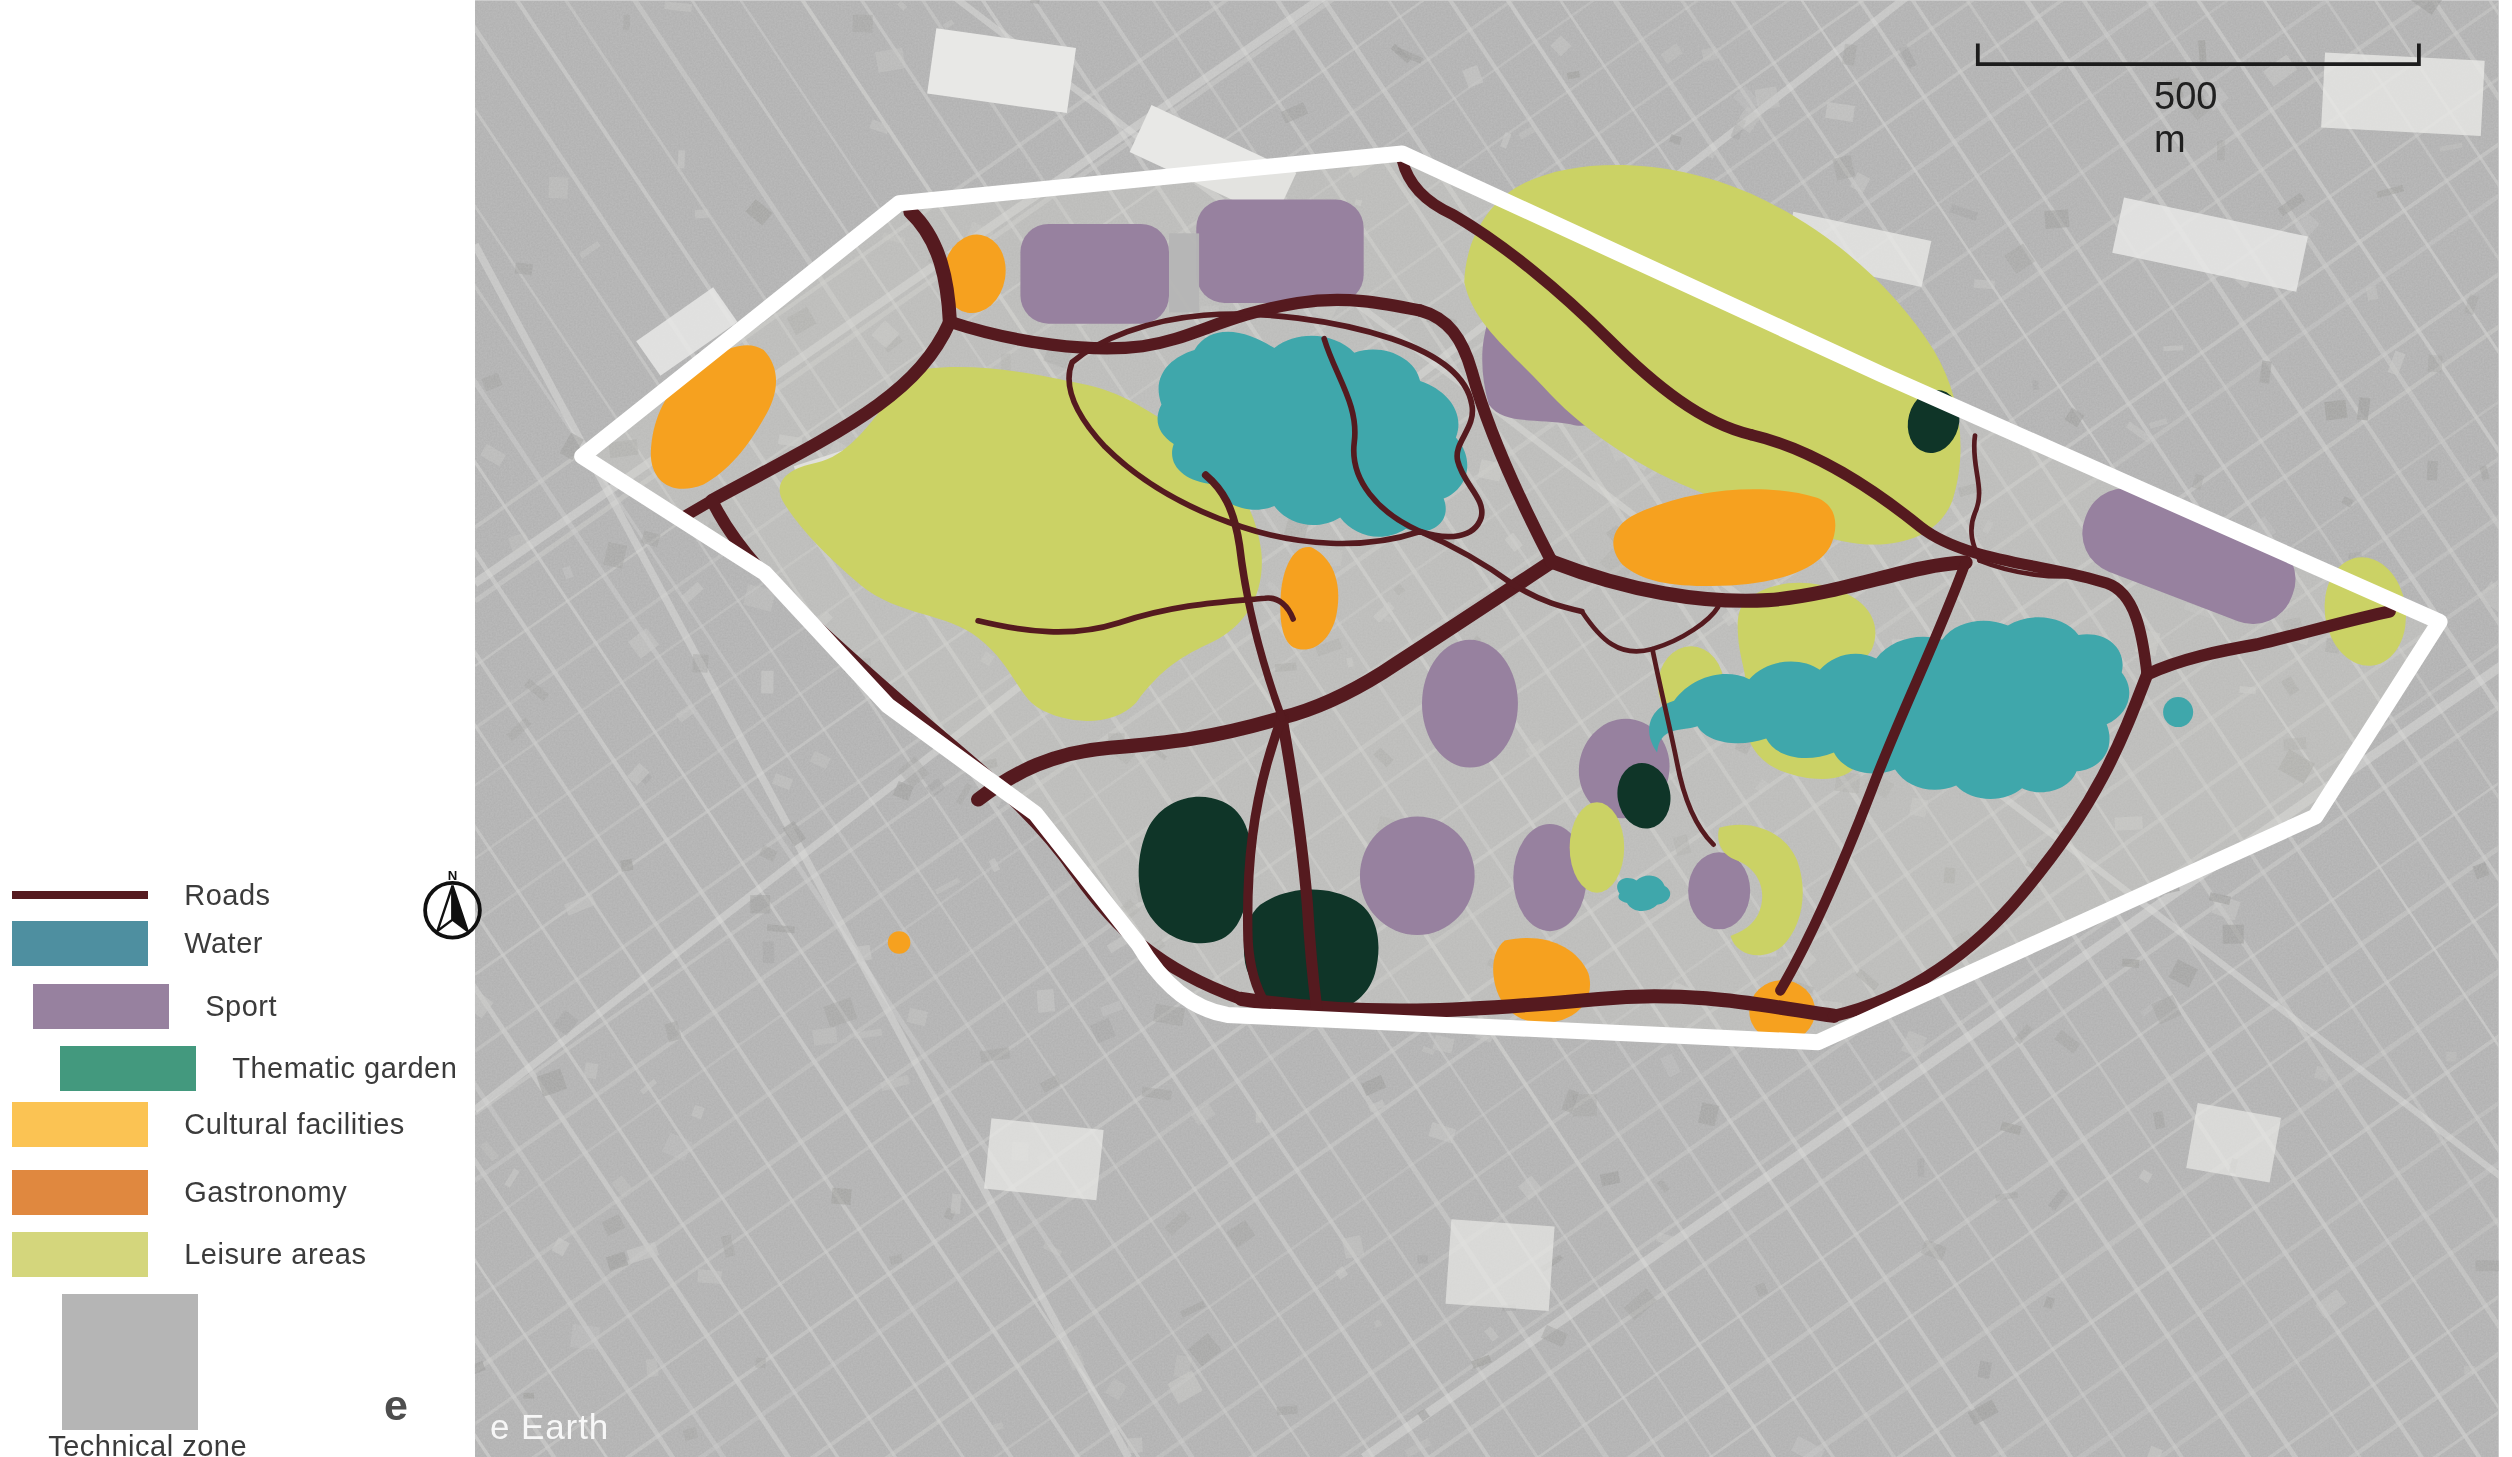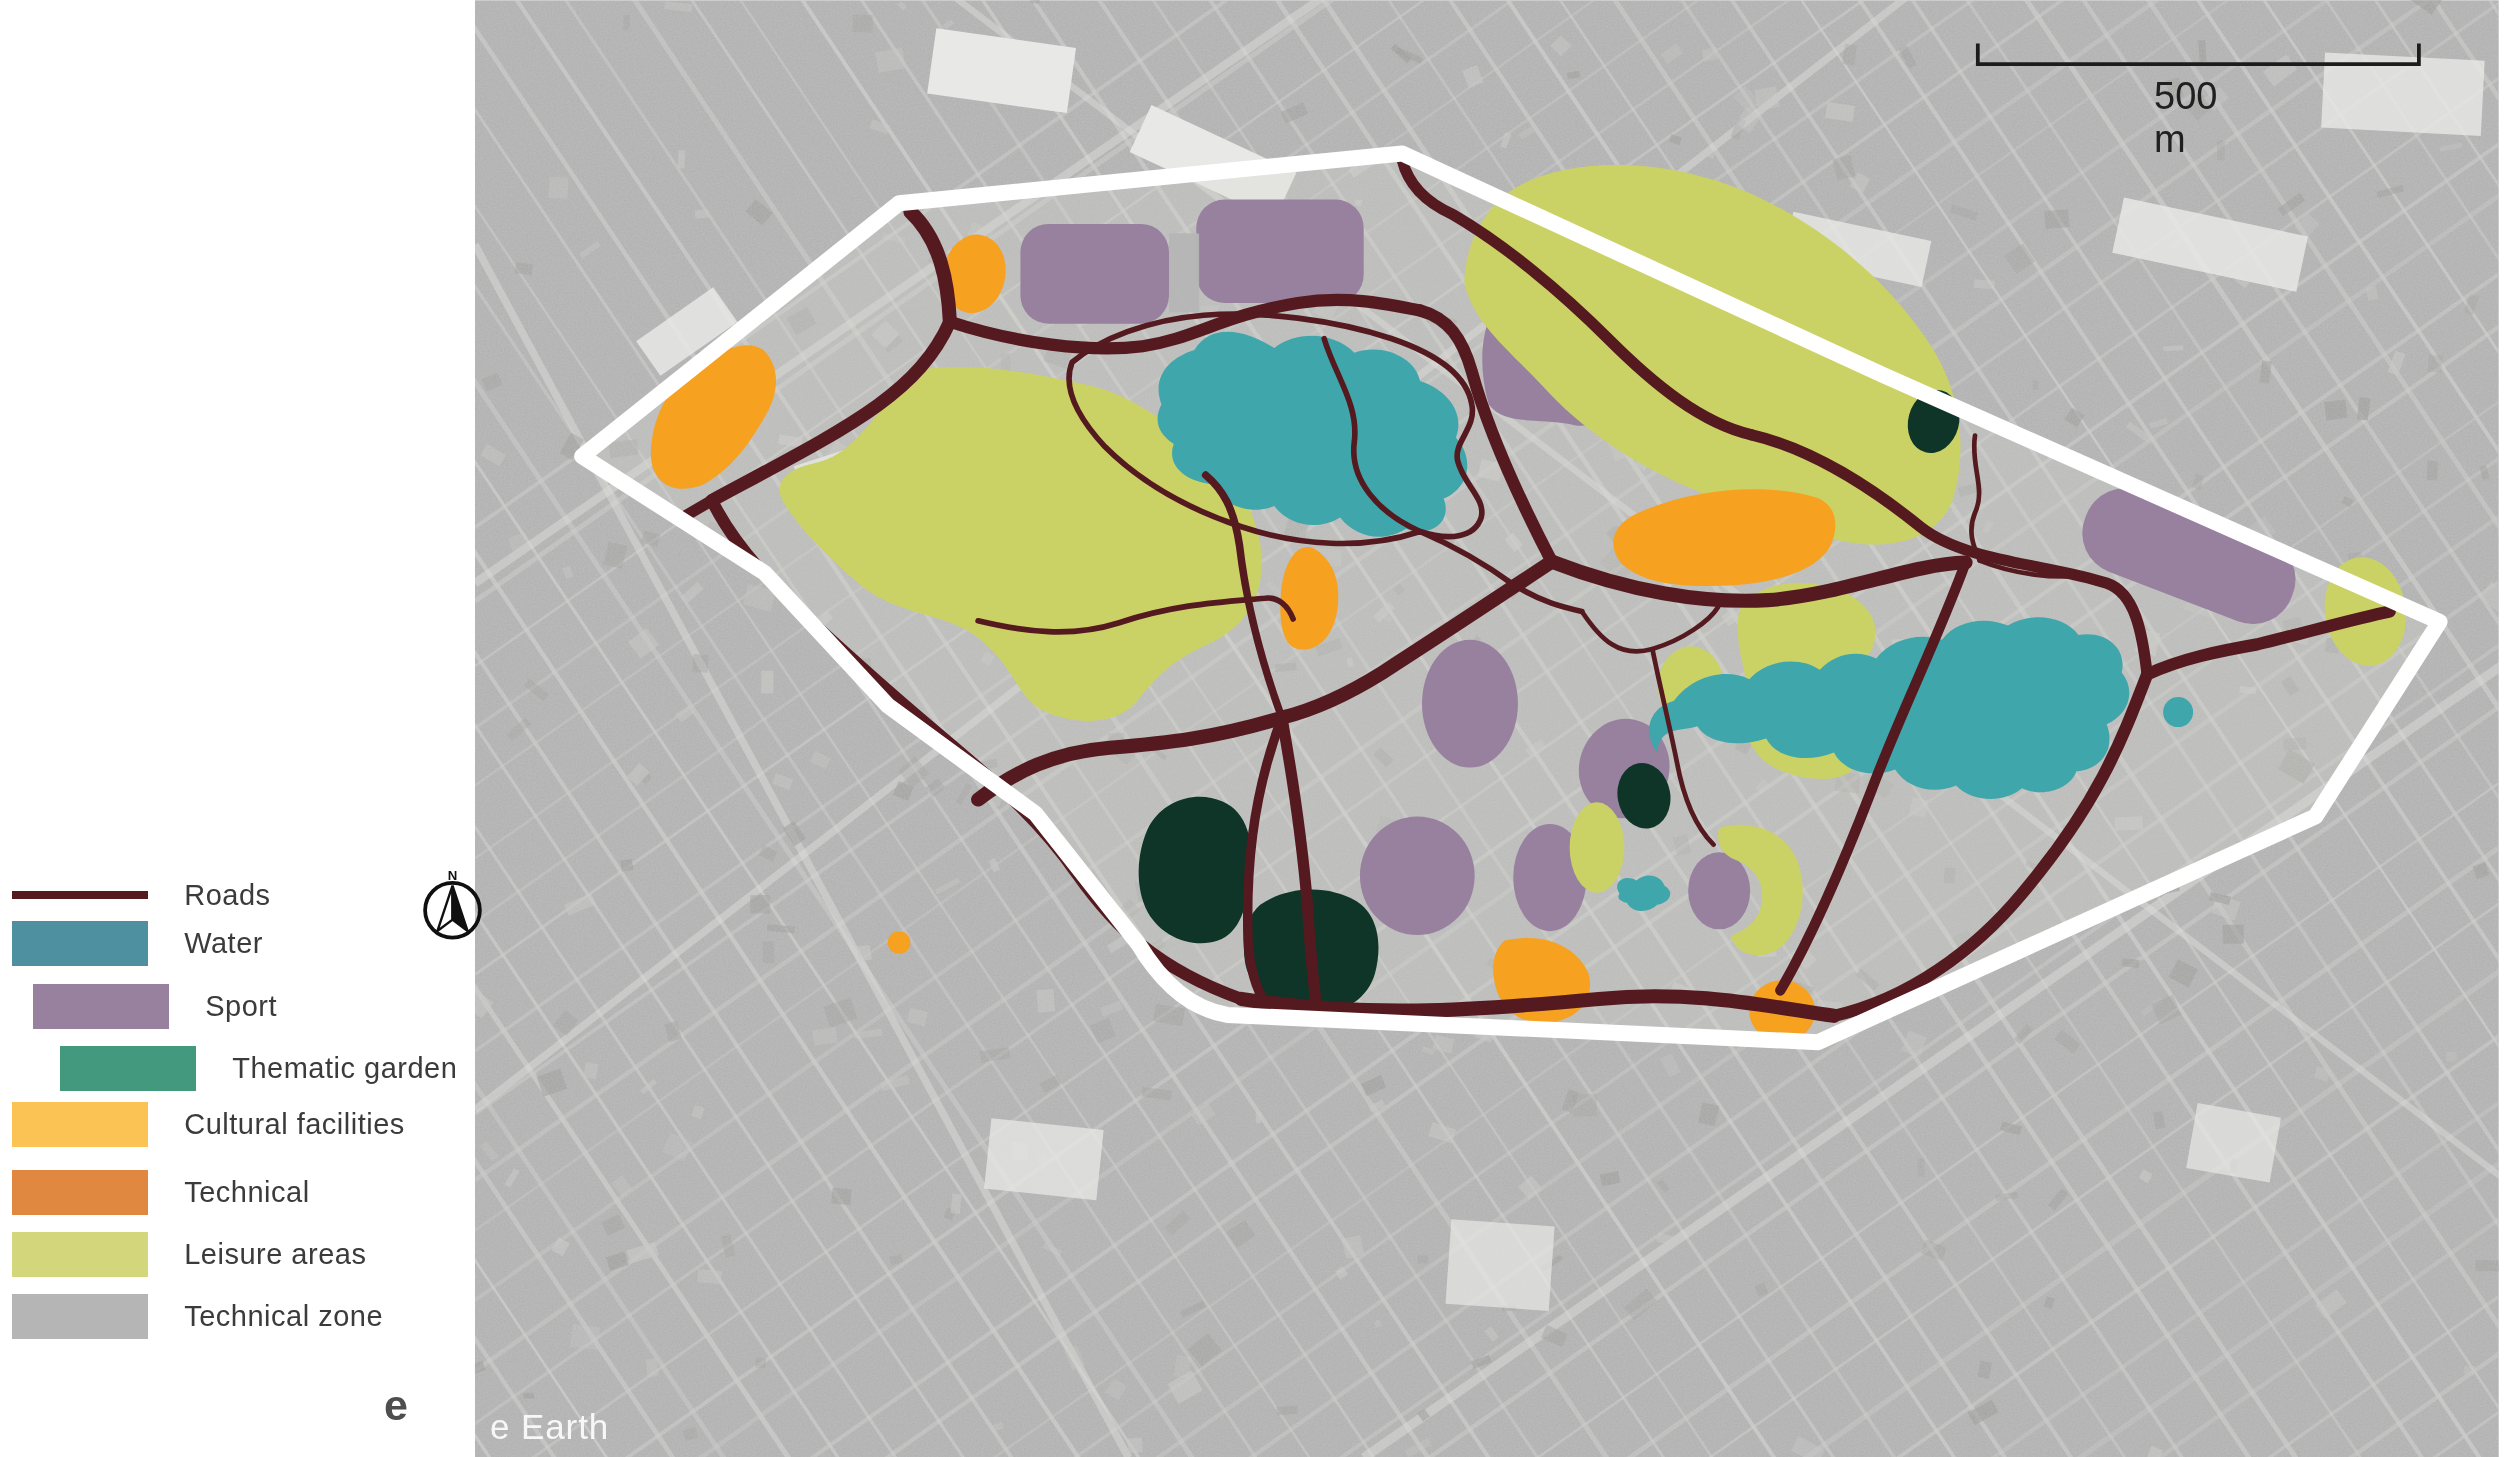--- a/index.html
+++ b/index.html
@@ -697,27 +697,27 @@
   <div class="legend-row" style="top:181px;padding-left:48px;">
     <div class="legend-swatch" style="background: rgb(67, 153, 126);"></div>
     <div class="legend-label">Thematic garden</div>
   </div>
   <div class="legend-row" style="top:237px;">
     <div class="legend-swatch" style="background: rgb(251, 195, 83);"></div>
     <div class="legend-label">Cultural facilities</div>
   </div>
   <div class="legend-row" style="top:305px;">
     <div class="legend-swatch" style="background: rgb(224, 136, 63);"></div>
-    <div class="legend-label">Technical</div>
+    <div class="legend-label">Gastronomy</div>
   </div>
   <div class="legend-row" style="top:367px;text-align:center;">
     <div class="legend-swatch" style="background: rgb(212, 214, 124);"></div>
     <div class="legend-label">Leisure areas</div>
   </div>
-  <div class="legend-row" style="top:429px;">
+  <div class="legend-row" style="top:429px;flex-direction:column;">
     <div class="legend-swatch" style="background: rgb(181, 181, 181);"></div>
     <div class="legend-label">Technical zone</div>
   </div>
 </div>
 
 <div class="stray-letter">e</div>
 <div class="watermark">e Earth</div>
 
 </div>
 

